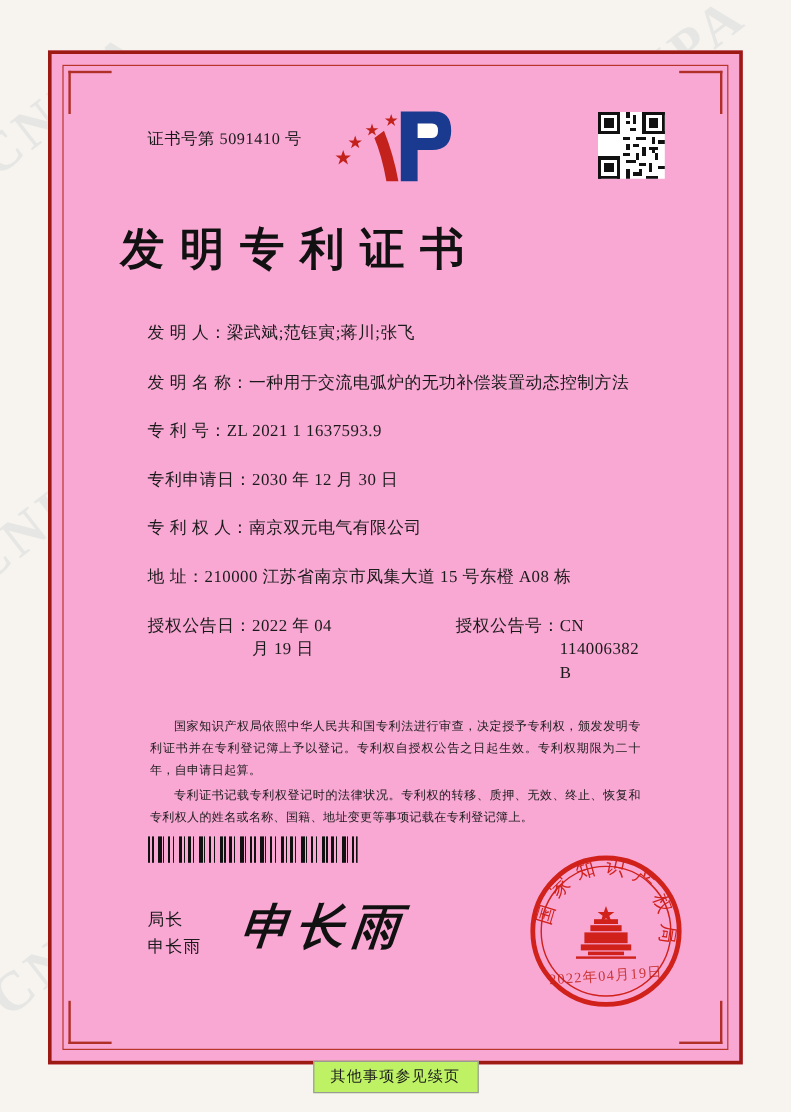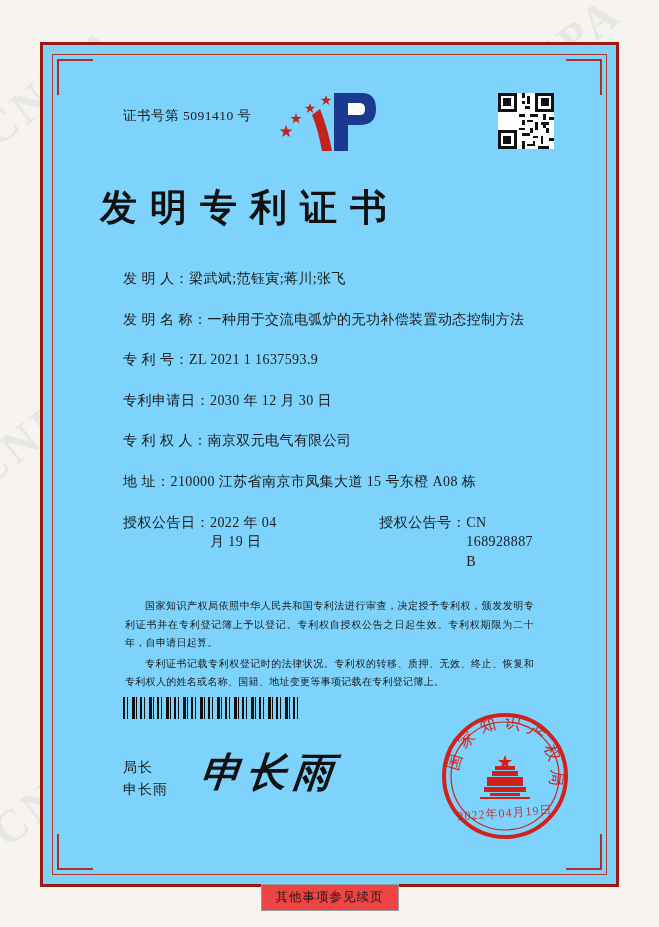--- a/index.html
+++ b/index.html
@@ -35,21 +35,21 @@
     font-weight: 600;
   }
 
   
   .certificate {
     position: absolute;
     left: 40px;
     top: 42px;
     width: 579px;
     height: 845px;
-    background: #7dd3fc;
+    background: #f9a8d4;
     border: 3px solid #9d1a14;
     box-sizing: border-box;
     z-index: 1;
   }
   .inner-border {
     position: absolute;
     left: 9px;
     top: 9px;
     right: 9px;
     bottom: 9px;
@@ -232,21 +232,21 @@
     bottom: 16px;
     text-align: center;
     z-index: 2;
   }
   .footer-note span {
     display: inline-block;
     border: 1px solid #9a9a9a;
     padding: 4px 14px;
     font-size: 12.5px;
     letter-spacing: 1px;
-    background: #ef4444;
+    background: #bef264;
   }
 </style>
 </head>
 <body>
 
 <div class="watermark-layer">
   <div class="wm" style="left:-30px; top:60px;">CNIPA</div>
   <div class="wm" style="left:470px; top:30px;">CNIPA</div>
   <div class="wm" style="left:-40px; top:400px;">CNIPA</div>
   <div class="wm" style="left:460px; top:370px;">CNIPA</div>
@@ -351,21 +351,21 @@
         <span class="val">南京双元电气有限公司</span>
       </div>
       <div class="field">
         <span class="lbl">地 址：</span>
         <span class="val">210000 江苏省南京市凤集大道 15 号东橙 A08 栋</span>
       </div>
       <div class="field two-col">
         <span class="lbl">授权公告日：</span>
         <span class="val2">2022 年 04 月 19 日</span>
         <span class="lbl2">授权公告号：</span>
-        <span class="val2">CN 168928887 B</span>
+        <span class="val2">CN 114006382 B</span>
       </div>
     </div>
 
     <div class="body-text">
       <p>国家知识产权局依照中华人民共和国专利法进行审查，决定授予专利权，颁发发明专利证书并在专利登记簿上予以登记。专利权自授权公告之日起生效。专利权期限为二十年，自申请日起算。</p>
       <p>专利证书记载专利权登记时的法律状况。专利权的转移、质押、无效、终止、恢复和专利权人的姓名或名称、国籍、地址变更等事项记载在专利登记簿上。</p>
     </div>
 
     <div class="barcode"></div>
 

